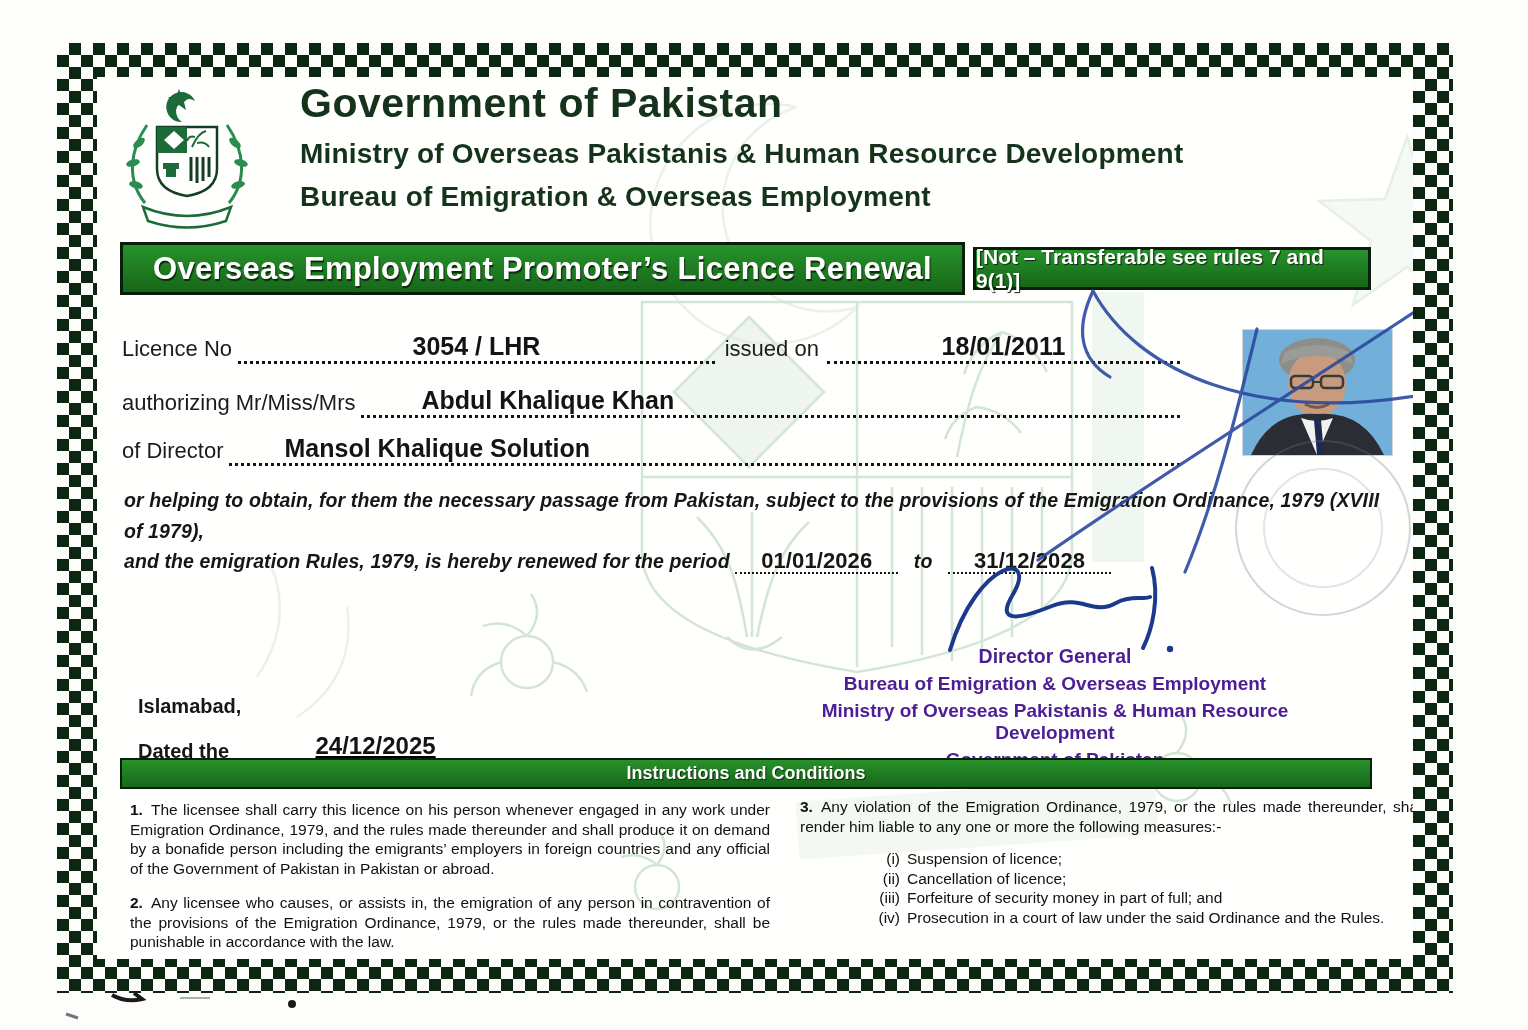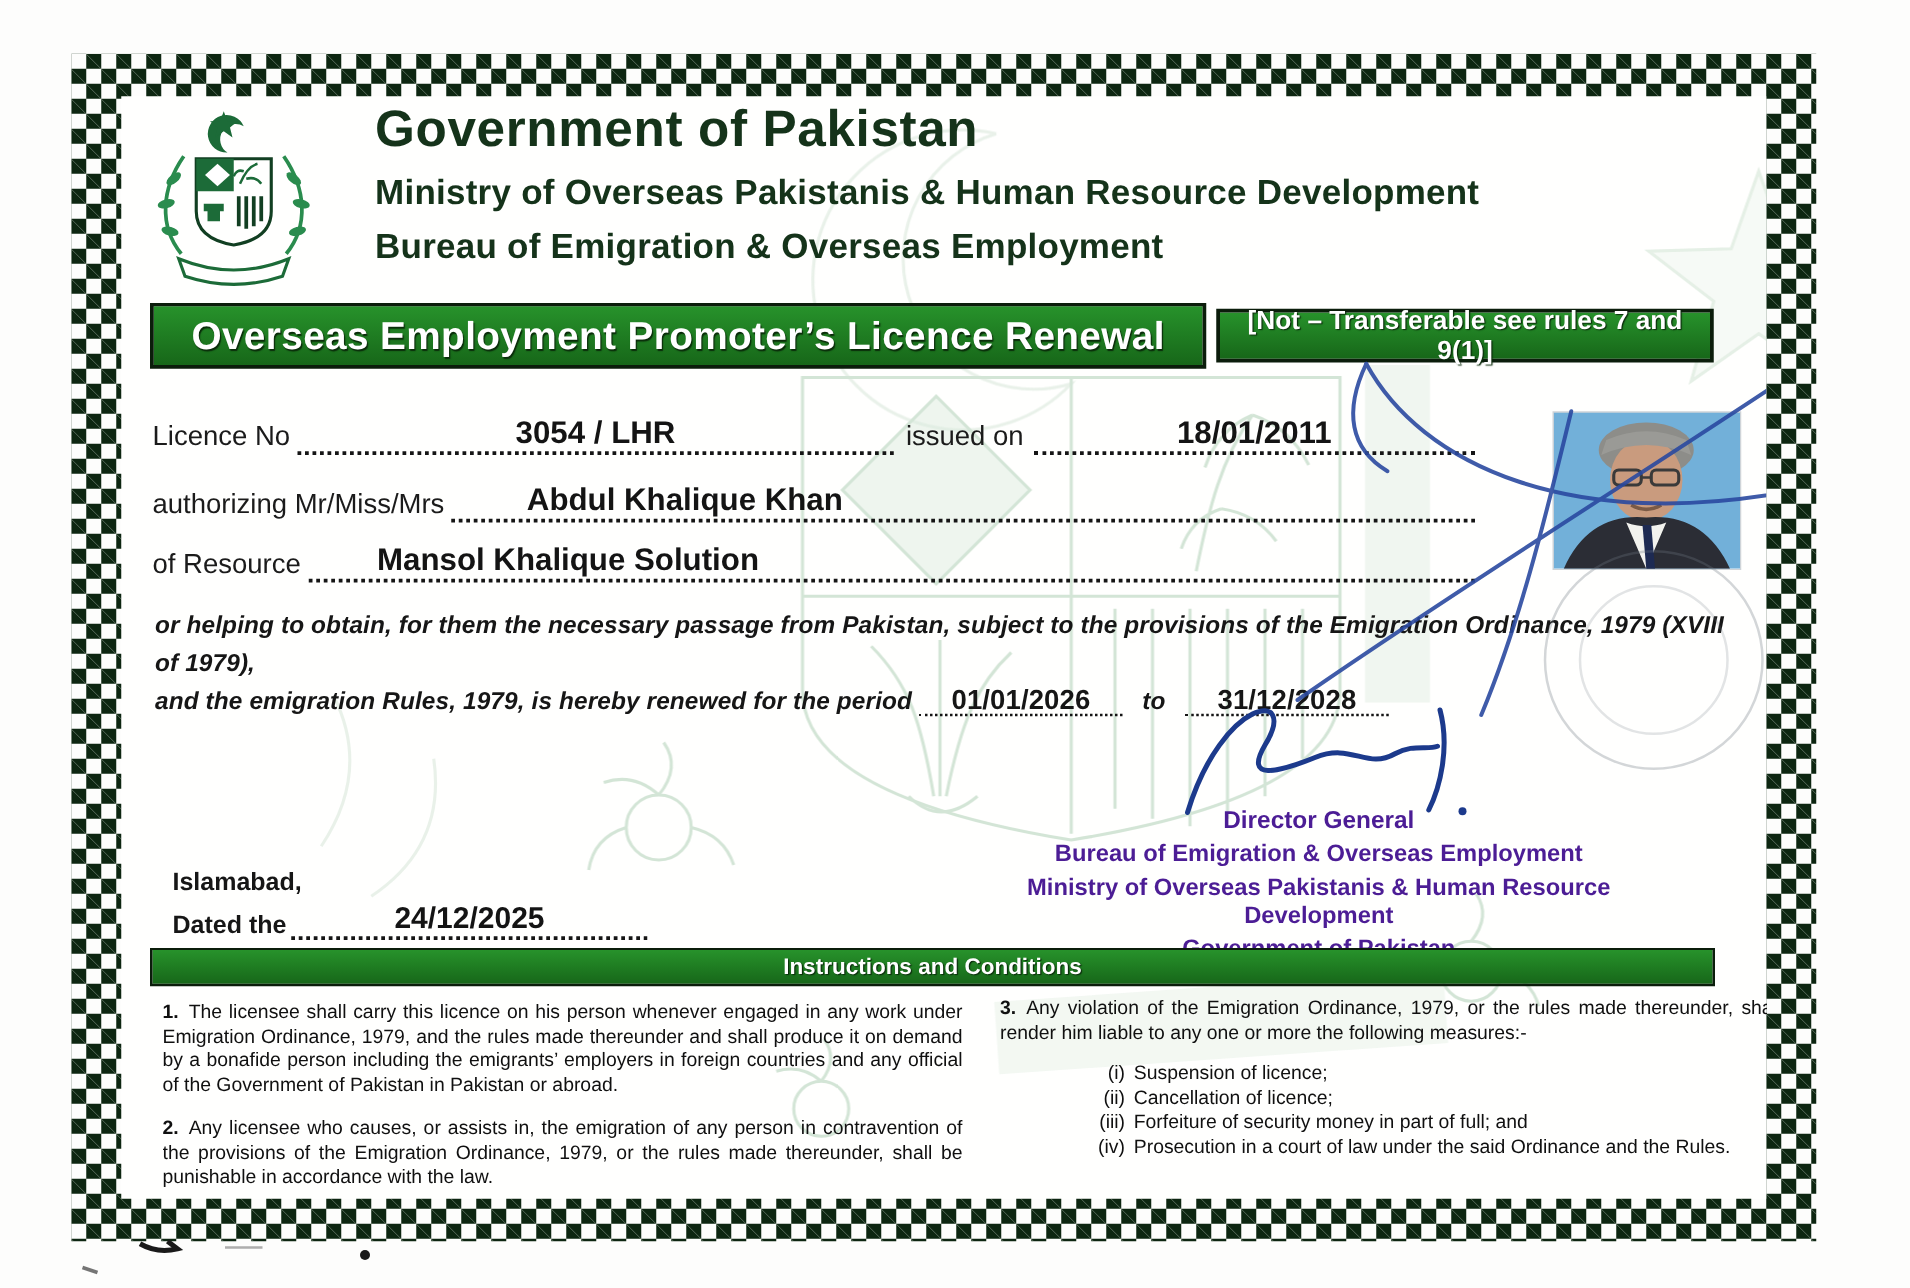--- a/index.html
+++ b/index.html
@@ -24,21 +24,21 @@
   .abs { position:absolute; }
 
   .wm { position:absolute; left:0; top:0; pointer-events:none; }
 
   .h-title { font-size:41px; font-weight:800; color:#15331a; letter-spacing:0.5px; }
   .h-sub   { font-size:28px; font-weight:700; color:#15331a; margin-top:11px; letter-spacing:0.2px; }
 
   .banner {
     background:linear-gradient(#27922b, #176719);
     border:3px solid #0b1d0b;
-    color:#fff; display:flex; align-items:center; justify-content:center;text-align:center;
+    color:#fff; display:flex; align-items:center; justify-content:center;
   }
   .banner-main-text { font-size:31px; font-weight:800; text-shadow:1px 2px 1px #0a2a0a; letter-spacing:0.3px; }
   .banner-note-text { font-size:21px; font-weight:800; text-shadow:1px 1px 1px #0a2a0a; }
 
   .row { display:flex; align-items:flex-end; color:#1b1b1b; }
   .row .lbl { font-size:22px; padding:0 6px 2px 0; white-space:nowrap; }
   .row .lbl.mid { padding:0 8px 2px 10px; }
   .fill { border-bottom:3px dotted #151515; text-align:center; font-size:25px; font-weight:700; color:#141414; padding-bottom:0px; line-height:1.15; }
   .fill.grow1 { flex:1.35; }
   .fill.grow2 { flex:1; }
@@ -46,21 +46,21 @@
 
   .para { font-style:italic; font-weight:600; font-size:19.5px; line-height:30.5px; color:#161616; letter-spacing:0.1px; }
   .para .ifill { display:inline-block; border-bottom:2.5px dotted #151515; font-style:normal; font-weight:700; font-size:22px; padding:0 26px; line-height:22px; }
   .para .ito { font-style:italic; padding:0 10px; }
 
   .dg { text-align:center; color:#4c1d95; }
   .dg .dg-title { font-size:19.5px; font-weight:800; }
   .dg .dg-line  { font-size:19px; font-weight:600; margin-top:5px; }
 
   .place { font-size:20px; font-weight:600; color:#161616; }
-  .dated { display:flex; align-items:flex-end; margin-top:3px; }
+  .dated { display:flex; align-items:flex-end; margin-top:14px;text-decoration:underline; }
   .dated .lbl { font-size:20px; font-weight:600; color:#161616; white-space:nowrap; padding-right:4px; }
   .dated .fill { width:300px; font-size:24px; }
 
   .inst-bar {
     background:linear-gradient(#27922b, #176719);
     border:2px solid #0b1d0b;
     display:flex; align-items:center; justify-content:center;
   }
   .inst-bar-text { color:#fff; font-size:18px; font-weight:800; text-shadow:1px 1px 1px #0a2a0a; }
 
@@ -181,21 +181,21 @@
         <span class="lbl">Licence No</span>
         <span class="fill grow1">3054 / LHR</span>
         <span class="lbl mid">issued on</span>
         <span class="fill grow2">18/01/2011</span>
       </div>
       <div class="row abs" style="left:25px; top:303px; width:1058px; height:38px;">
         <span class="lbl">authorizing Mr/Miss/Mrs</span>
         <span class="fill left" style="padding-left:60px;">Abdul Khalique Khan</span>
       </div>
       <div class="row abs" style="left:25px; top:351px; width:1058px; height:38px;">
-        <span class="lbl">of Resource</span>
+        <span class="lbl">of Director</span>
         <span class="fill left" style="padding-left:55px;">Mansol Khalique Solution</span>
       </div>
 
       <div class="para abs" style="left:27px; top:408px; width:1268px;">
         <div>or helping to obtain, for them the necessary passage from Pakistan, subject to the provisions of the Emigration Ordinance, 1979 (XVIII of 1979),</div>
         <div>
           <span>and the emigration Rules, 1979, is hereby renewed for the period</span>
           <span class="ifill">01/01/2026</span>
           <span class="ito">to</span>
           <span class="ifill">31/12/2028</span>

